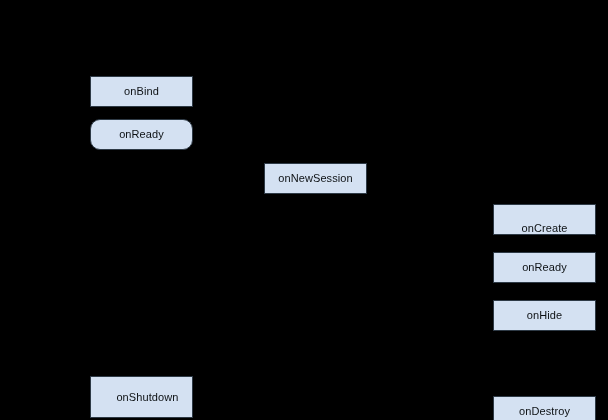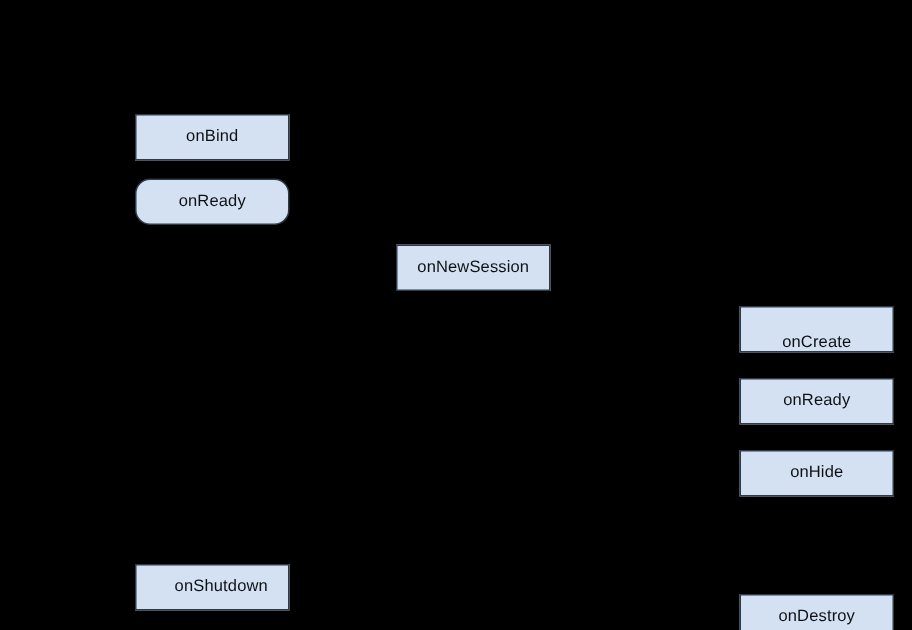--- a/index.html
+++ b/index.html
@@ -57,21 +57,21 @@
   </div>
 
   <div class="node" style="left:493px; top:252px; width:103px; height:31px;">
     <span class="node-label">onReady</span>
   </div>
 
   <div class="node" style="left:493px; top:300px; width:103px; height:31px;">
     <span class="node-label">onHide</span>
   </div>
 
-  <div class="node" style="left:90px; top:376px; width:103px; height:31px;padding-left:12px;">
+  <div class="node" style="left:90px; top:376px; width:103px; height:42px;padding-left:12px;">
     <span class="node-label">onShutdown</span>
   </div>
 
   <div class="node" style="left:493px; top:396px; width:103px; height:31px;align-items:center;">
     <span class="node-label">onDestroy</span>
   </div>
 
 </div>
 
 </body></html>

